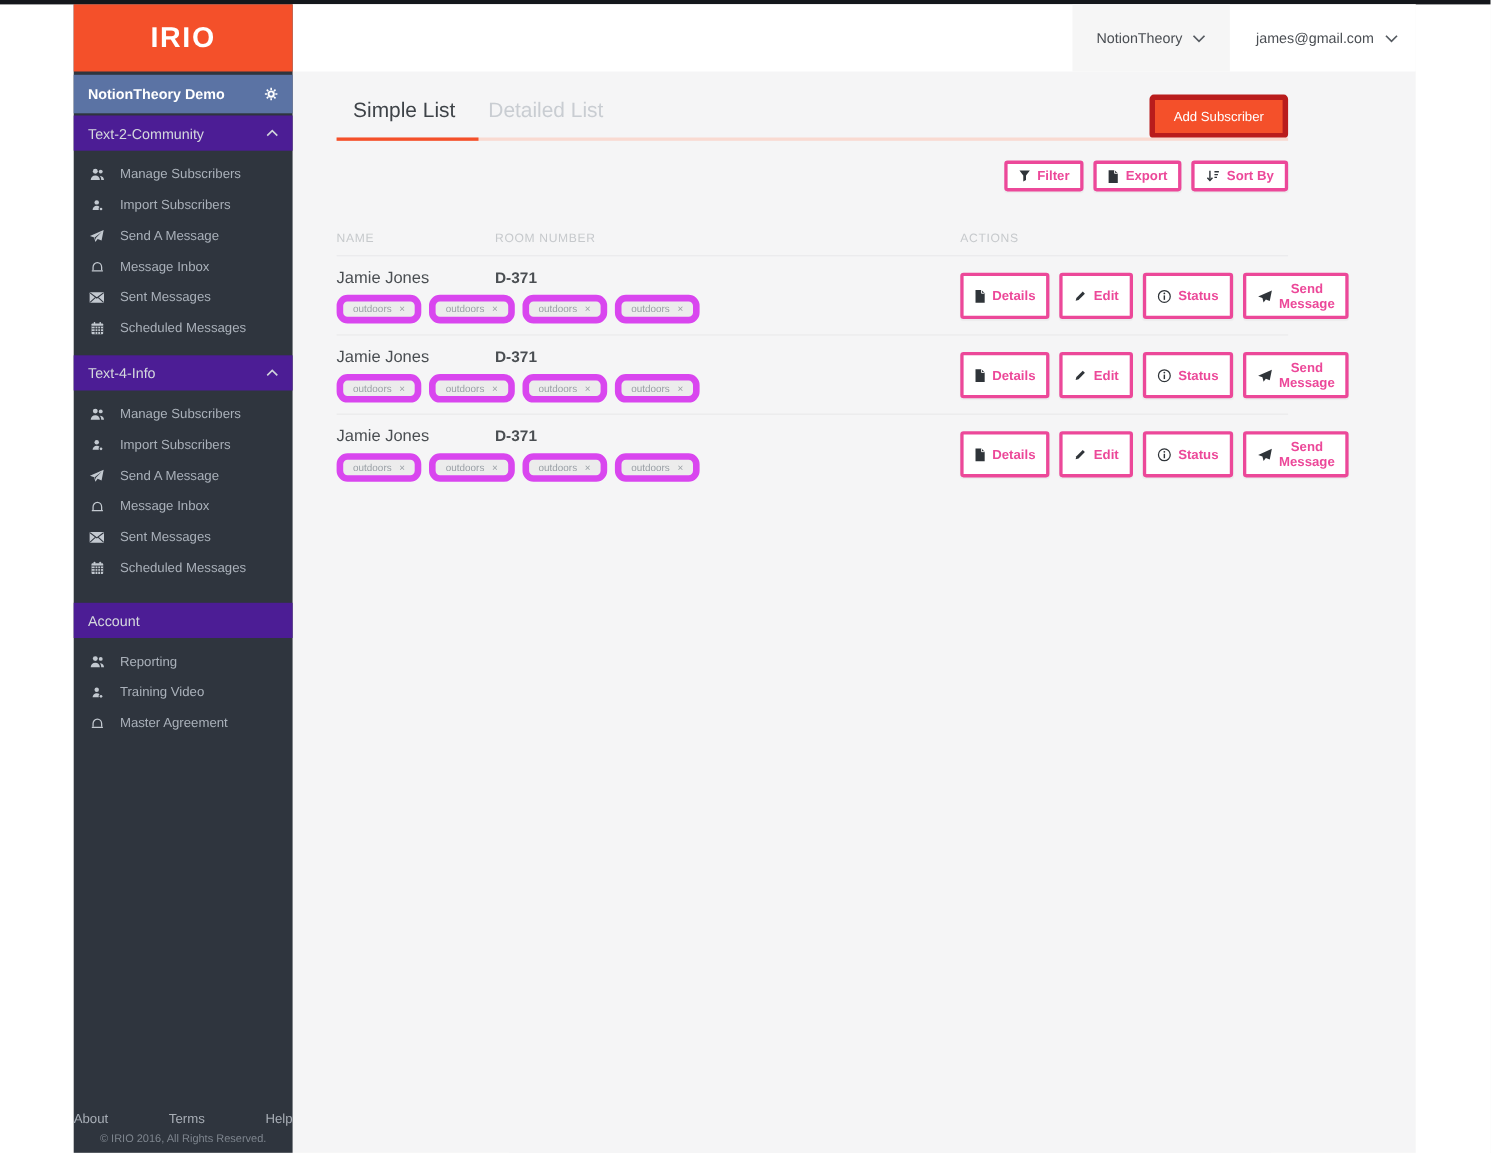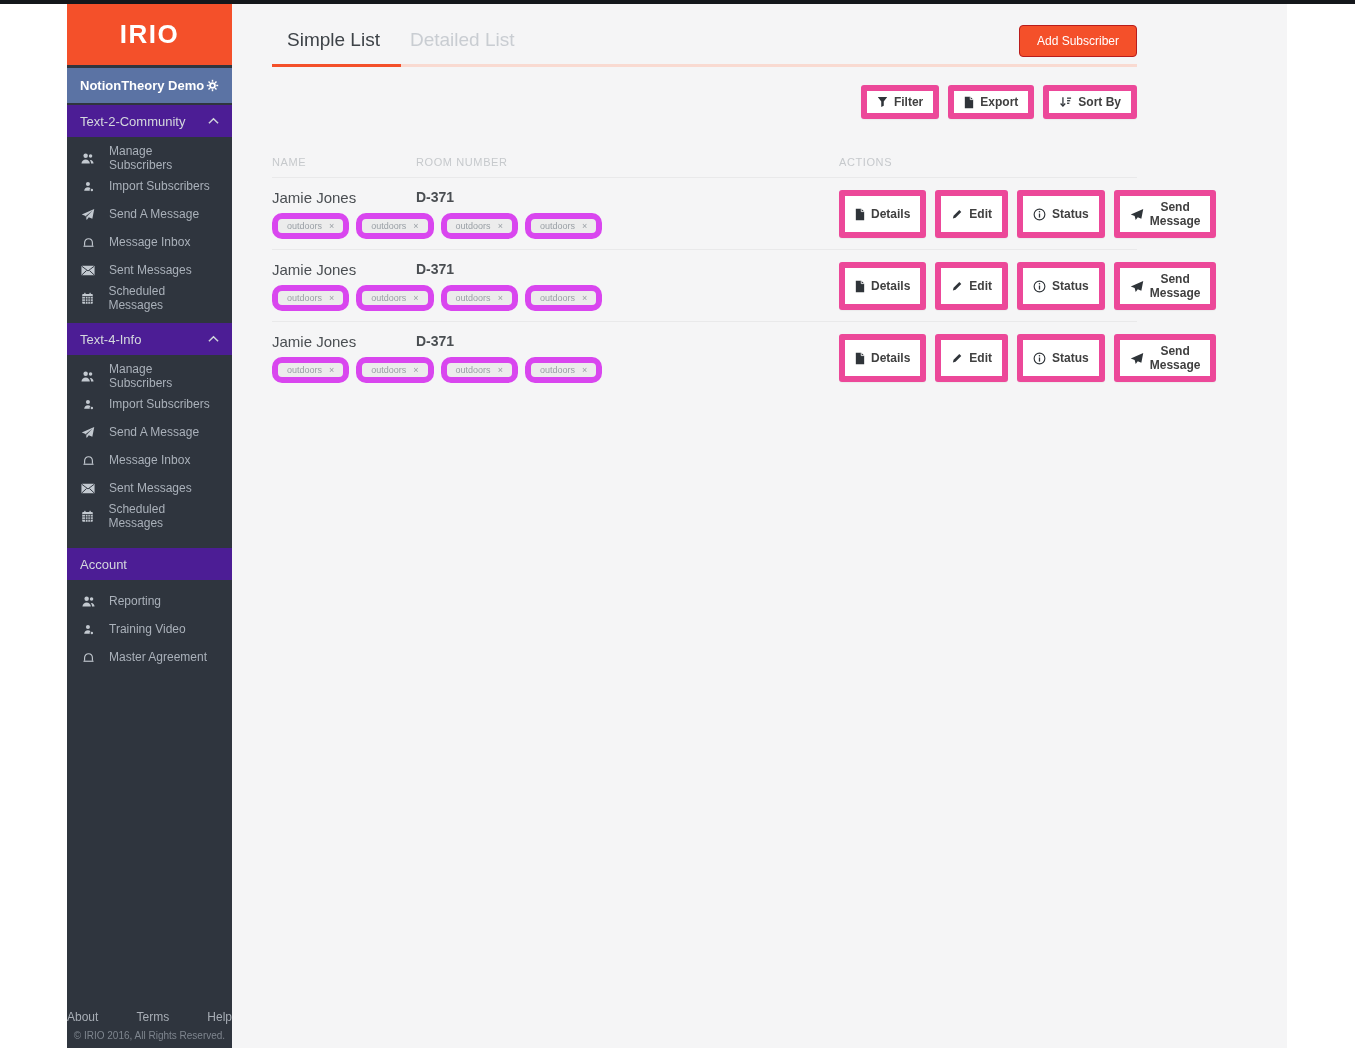--- a/index.html
+++ b/index.html
@@ -1,21 +1,21 @@
 <!DOCTYPE html>
 <html><head>
 <meta charset="utf-8">
 <style>
   * { margin:0; padding:0; box-sizing:border-box; }
   html,body { width:1355px; height:1048px; background:#ffffff; font-family:"Liberation Sans",sans-serif; overflow:hidden; }
   .top-black-bar { position:absolute; top:0; left:0; width:1355px; height:4px; background:#14171b; }
   .app { position:absolute; top:4px; left:67px; width:1220px; height:1044px; display:flex; }
 
   
-  .sidebar { width:165px; flex-shrink:0; background:#2f353e; position:relative; color:#b0b6bf; }
+  .sidebar { width:199px; flex-shrink:0; background:#2f353e; position:relative; color:#b0b6bf; }
   .logo-block { height:61px; background:#f4502a; color:#fff; display:flex; align-items:center; justify-content:center; font-size:26px; font-weight:bold; letter-spacing:1.5px; }
   .workspace-row { margin-top:3px; height:35px; background:#5b73a4; color:#ffffff; font-size:13px; font-weight:bold; display:flex; align-items:center; justify-content:space-between; padding:0 13px; cursor:pointer; }
   .section-header { margin-top:2px; height:32px; background:#4c1d95; color:#d4d8dd; font-size:13px; display:flex; align-items:center; justify-content:space-between; padding:0 13px; cursor:pointer; }
   .section-header.no-chevron { margin-top:9px; }
   .nav-items { padding:7px 0 9px; }
   .nav-item { height:28px; display:flex; align-items:center; gap:13px; padding:0 13px; font-size:12px; color:#aab1ba; cursor:pointer; }
   .nav-item .nicon { width:16px; display:flex; justify-content:center; color:#c3c9d0; }
   .sidebar-footer { position:absolute; bottom:7px; left:0; width:100%; text-align:center; }
   .footer-links { display:flex; justify-content:space-between; gap:19px; font-size:12px; color:#a8aeb6; }
   .footer-links span { cursor:pointer; }
@@ -26,26 +26,26 @@
   .main-header { height:61px; background:#ffffff; display:flex; align-items:stretch; justify-content:flex-end; flex-shrink:0; }
   .org-dropdown { background:#f6f6f6; display:flex; align-items:center; gap:9px; padding:0 22px; font-size:13px; color:#4a4e53; cursor:pointer; }
   .account-dropdown { display:flex; align-items:center; gap:10px; padding:0 16px 0 24px; font-size:13px; color:#4a4e53; cursor:pointer; }
   .chev { color:#555a60; }
 
   .content { margin-left:40px; width:865px; }
   .tabs-row { position:relative; margin-top:23px; display:flex; }
   .tab { font-size:19px; padding:2px 15px 13px; cursor:pointer; }
   .tab.active { color:#3e4348; }
   .tab.inactive { color:#c9cdd2; }
-  .add-subscriber-btn { position:absolute; right:0; top:-2px; background:#f4502a; border:1px solid #b91c1c; color:#fff; font-size:12px; font-family:inherit; padding:8px 17px; border-radius:4px; cursor:pointer; }
+  .add-subscriber-btn { position:absolute; right:0; top:-2px; background:#f4502a; border:5px solid #b91c1c; color:#fff; font-size:12px; font-family:inherit; padding:8px 17px; border-radius:4px; cursor:pointer; }
   .tab-underline { height:3px; width:100%; background:#f9dad1; position:relative; }
   .tab-underline .active-seg { position:absolute; left:0; top:0; height:3px; width:129px; background:#f4502a; }
 
   .toolbar { display:flex; justify-content:flex-end; gap:9px; margin-top:18px; }
-  .btn { background:#fff; border:6px solid #ec4899; border-radius:3px; box-shadow:0 1px 1px rgba(0,0,0,0.04); font-family:inherit; font-size:12px; font-weight:bold; color:#404040; padding:4px 10px; display:flex; align-items:center; gap:6px; cursor:pointer; }
+  .btn { background:#fff; border:3px solid #ec4899; border-radius:3px; box-shadow:0 1px 1px rgba(0,0,0,0.04); font-family:inherit; font-size:12px; font-weight:bold; color:#ec4899; padding:4px 10px; display:flex; align-items:center; gap:6px; cursor:pointer; }
   .btn .bicon { display:flex; color:#2f3439; }
 
   .table-head { display:flex; margin-top:37px; padding-bottom:9px; border-bottom:1px solid #e9e9ea; color:#c6c9cc; font-size:11px; letter-spacing:0.6px; }
   .col-name { width:144px; }
   .col-room { flex:1; }
   .col-actions { width:298px; }
   .subscriber-row { display:flex; align-items:center; padding:11px 0 10px; border-bottom:1px solid #e9e9ea; }
   .subscriber-row:last-child { border-bottom:none; }
   .row-left { flex:1; }
   .row-line1 { display:flex; }
@@ -282,20 +282,38 @@
         <span>About</span>
         <span>Terms</span>
         <span>Help</span>
       </div>
       <div class="copyright">© IRIO 2016, All Rights Reserved.</div>
     </div>
   </aside>
 
   <div class="main">
 
+    <header class="main-header">
+      <div class="org-dropdown">
+        <span>NotionTheory</span>
+        <span class="chev">
+          <svg width="12" height="8" viewBox="0 0 12 8" fill="none" stroke="#555a60" stroke-width="1.6">
+              <polyline points="1,1.5 6,6.5 11,1.5"></polyline>
+            </svg>
+        </span>
+      </div>
+      <div class="account-dropdown">
+        <span>james@gmail.com</span>
+        <span class="chev">
+          <svg width="12" height="8" viewBox="0 0 12 8" fill="none" stroke="#555a60" stroke-width="1.6">
+              <polyline points="1,1.5 6,6.5 11,1.5"></polyline>
+            </svg>
+        </span>
+      </div>
+    </header>
 
     <div class="content">
 
       <div class="tabs-row">
         <div class="tab active">Simple List</div>
         <div class="tab inactive">Detailed List</div>
         <button class="add-subscriber-btn">Add Subscriber</button>
       </div>
       <div class="tab-underline">
         <div class="active-seg"></div>

